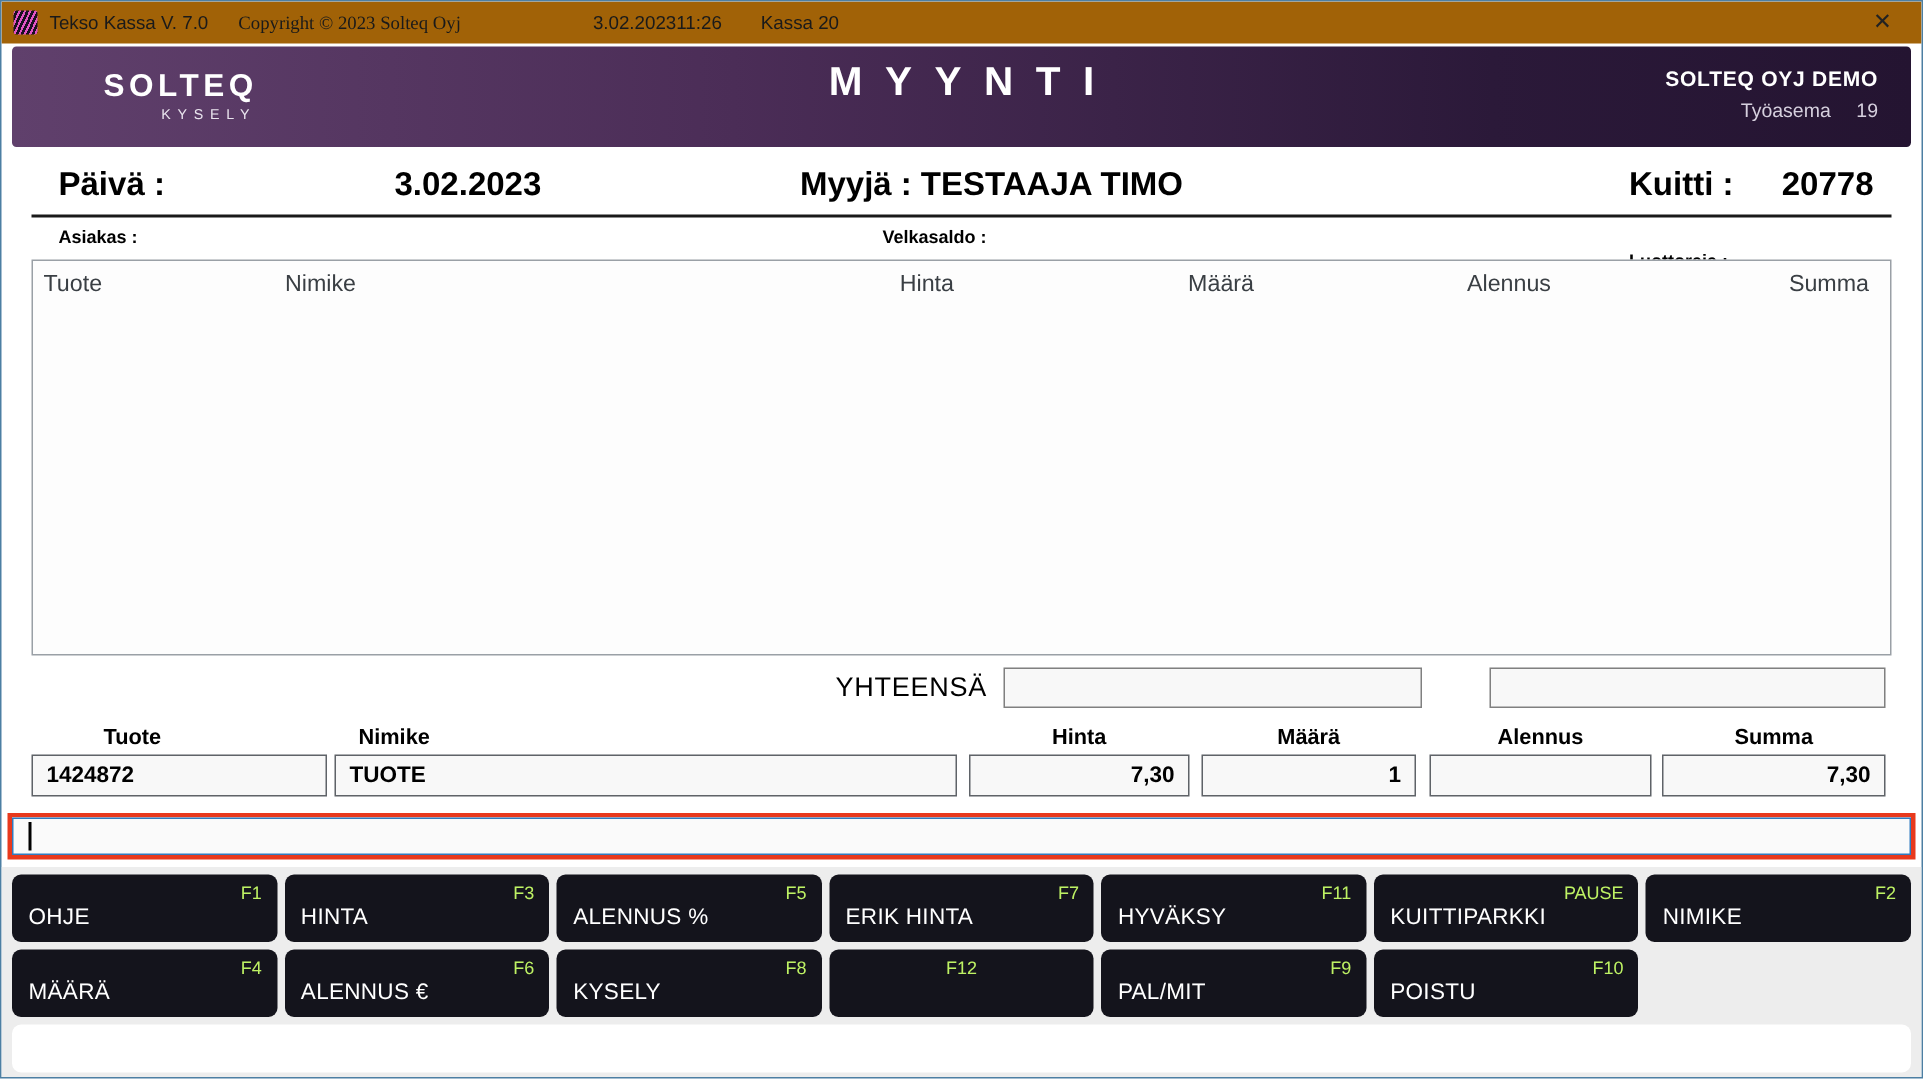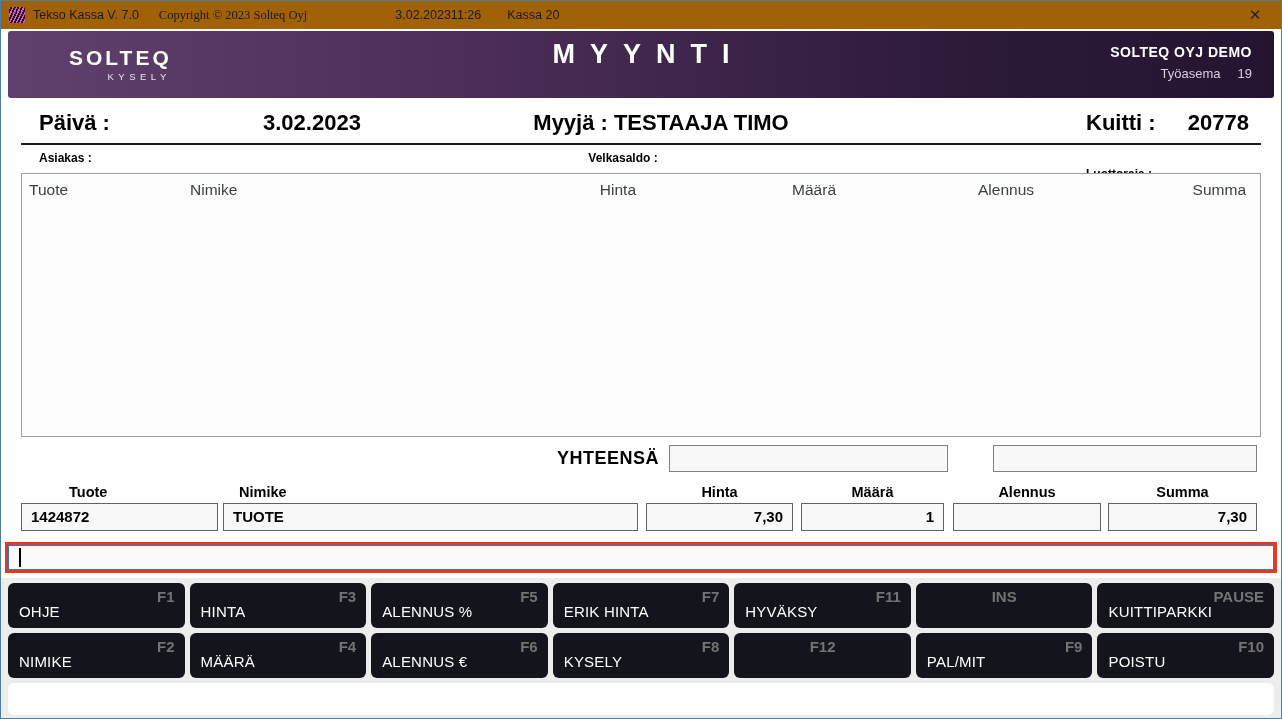--- a/index.html
+++ b/index.html
@@ -82,21 +82,21 @@
   .col-h { position: absolute; top: 7px; white-space: nowrap; }
   .col-tuote   { left: 7px; }
   .col-nimike  { left: 168px; }
   .col-hinta   { left: 494px; width: 120px; text-align: right; }
   .col-maara   { left: 714px; width: 100px; text-align: right; }
   .col-alennus { left: 892px; width: 120px; text-align: right; }
   .col-summa   { right: 14px; }
 
   
   .totalsrow { position: relative; height: 46px; flex: 0 0 46px; }
-  .totals-label { position: absolute; left: 556px; top: 11px; font-size: 18px; font-weight: bold; letter-spacing: 0.5px; }
+  .totals-label { position: absolute; left: 556px; top: 11px; font-size: 18px; font-weight: normal; letter-spacing: 0.5px; }
   .totals-box { position: absolute; top: 8px; height: 27px; border: 1px solid #808080; background: #f8f8f8;
     font-size: 15px; font-weight: bold; line-height: 25px; text-align: right; padding: 0 8px; }
   .totals-box-1 { left: 668px; width: 279px; }
   .totals-box-2 { left: 992px; width: 264px; }
 
   
   .formrow { position: relative; height: 53px; flex: 0 0 53px; }
   .f-lbl { position: absolute; top: 1px; font-size: 14.5px; font-weight: bold; }
   .fl-tuote   { left: 20px;  width: 197px; padding-left: 48px; }
   .fl-nimike  { left: 222px; width: 415px; padding-left: 16px; }
@@ -119,21 +119,21 @@
     display: flex; align-items: center; padding-left: 10px; }
   .caret { width: 2px; height: 19px; background: #000; animation: blink 1.1s steps(1) infinite; }
   @keyframes blink { 50% { opacity: 0; } }
 
   
   .fkeys-region { flex: 1 1 auto; background: #ededed; padding: 5px 7px 0 7px; margin-top: 5px; }
   .fkeys { display: grid; grid-template-columns: repeat(7, 1fr); gap: 5px 5px; }
   .fbtn { height: 45px; background: #14141c; border-radius: 6px; position: relative; cursor: pointer; }
   .fbtn-label { position: absolute; left: 11px; top: 20px; color: #ffffff; font-weight: normal;
     font-size: 15px; letter-spacing: 0.2px; white-space: nowrap; }
-  .fbtn-key { position: absolute; top: 5px; right: 10px; color: #737373; font-weight: bold; font-size: 15px; }
+  .fbtn-key { position: absolute; top: 5px; right: 10px; color: #bef264; font-weight: normal; font-size: 12px; }
   .fbtn.key-center .fbtn-key { left: 0; right: 0; text-align: center; }
 
   .bottombar { margin-top: 5px; height: 32px; background: #ffffff; border-radius: 6px; }
 </style>
 </head>
 <body>
 
 <div class="titlebar">
   <div class="app-icon"></div>
   <span>Tekso Kassa V. 7.0</span>
@@ -229,24 +229,20 @@
       <span class="fbtn-key">F5</span>
     </div>
     <div class="fbtn">
       <span class="fbtn-label">ERIK HINTA</span>
       <span class="fbtn-key">F7</span>
     </div>
     <div class="fbtn">
       <span class="fbtn-label">HYVÄKSY</span>
       <span class="fbtn-key">F11</span>
     </div>
-    <div class="fbtn key-center">
-      <span class="fbtn-label"></span>
-      <span class="fbtn-key">INS</span>
-    </div>
     <div class="fbtn">
       <span class="fbtn-label">KUITTIPARKKI</span>
       <span class="fbtn-key">PAUSE</span>
     </div>
 
     <div class="fbtn">
       <span class="fbtn-label">NIMIKE</span>
       <span class="fbtn-key">F2</span>
     </div>
     <div class="fbtn">

